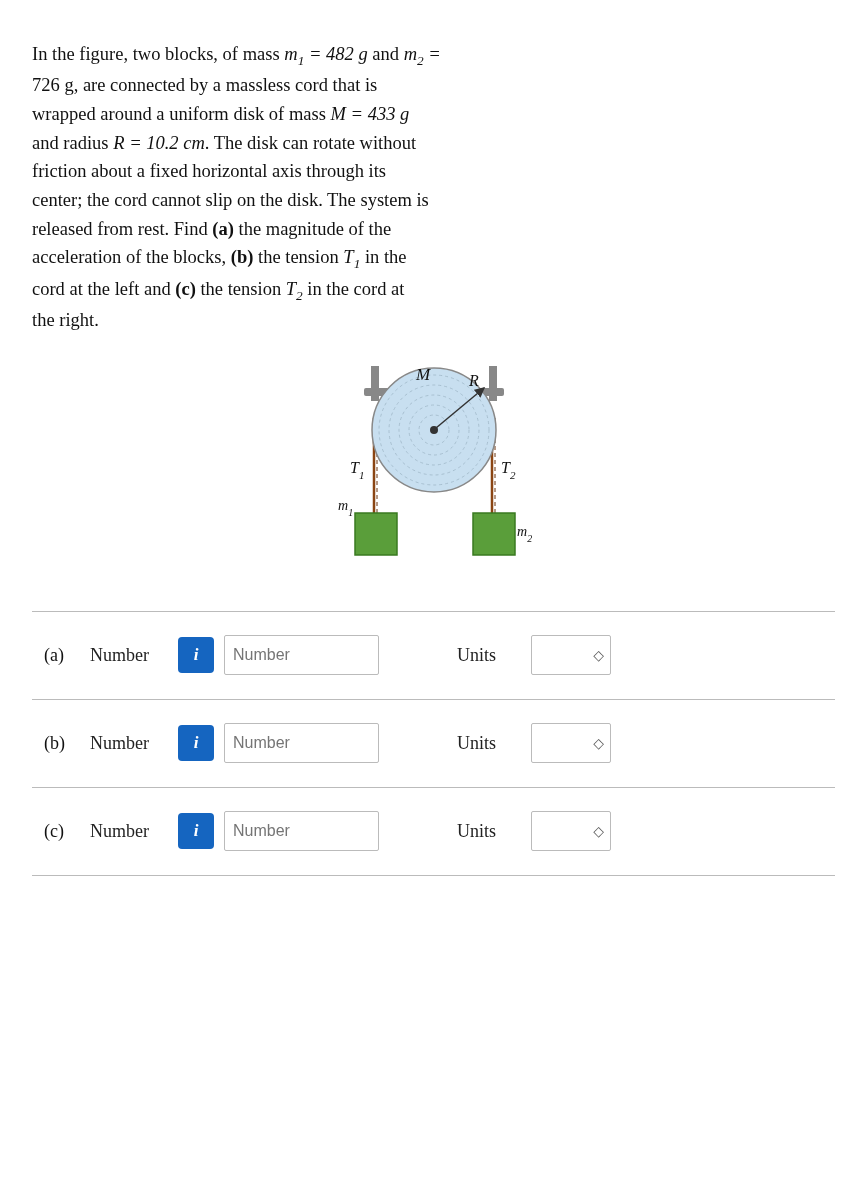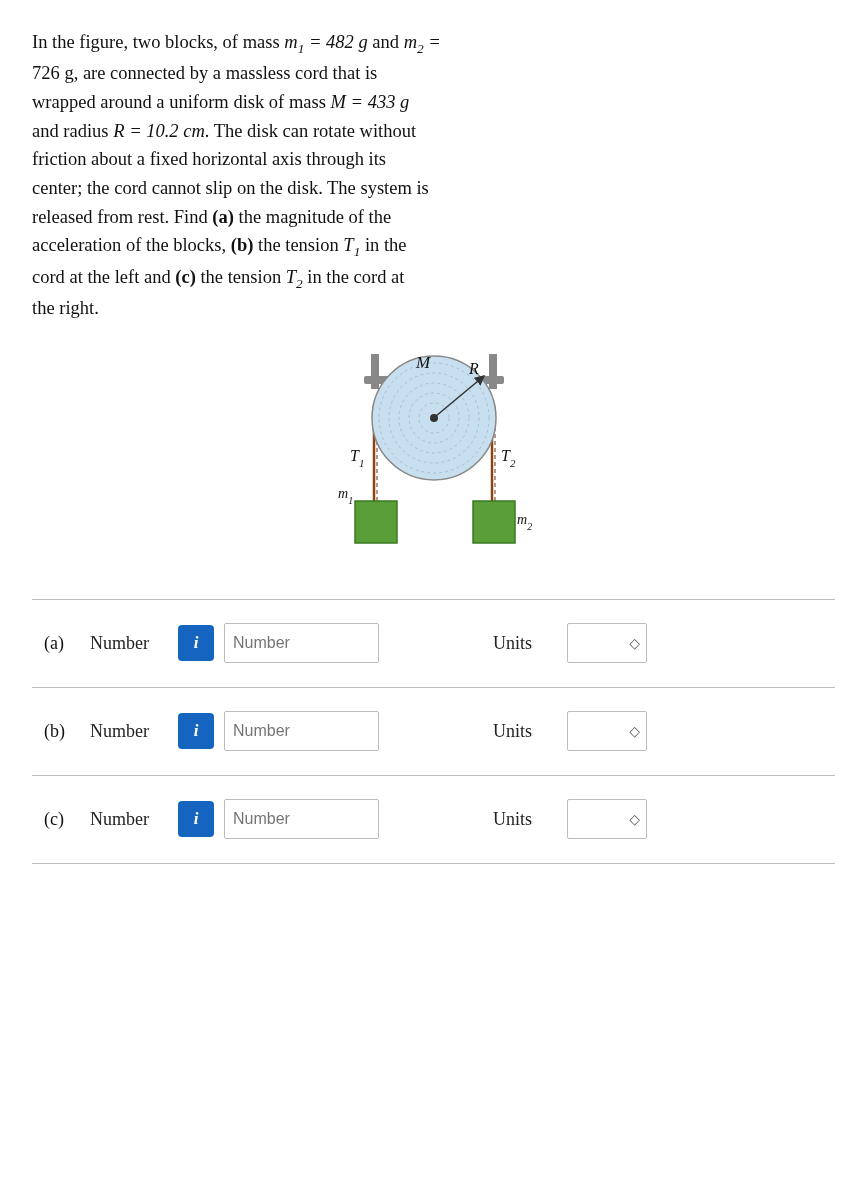--- a/index.html
+++ b/index.html
@@ -5,21 +5,21 @@
     * { box-sizing: border-box; margin: 0; padding: 0; }
     body {
       width: 867px;
       min-height: 1200px;
       background: #fff;
       font-family: Georgia, 'Times New Roman', serif;
       font-size: 18px;
       color: #111;
     }
     .page {
-      padding: 28px 32px 32px 32px;
+      padding: 40px 32px 32px 32px;
     }
     .problem-text {
       line-height: 1.55;
       font-size: 18.5px;
       margin-bottom: 18px;
     }
     .problem-text .math-italic {
       font-style: italic;
     }
     .diagram-area {
@@ -85,21 +85,21 @@
       width: 155px;
       font-size: 16px;
       padding: 0 8px;
       margin-right: 8px;
       flex-shrink: 0;
       outline: none;
     }
     .units-label {
       font-size: 18px;
       color: #222;
-      margin-left: 106px;
+      margin-left: 70px;
       margin-right: 16px;
       width: 58px;
       flex-shrink: 0;
     }
     .units-select {
       border: 1.5px solid #bbb;
       border-radius: 2px;
       height: 40px;
       width: 80px;
       font-size: 16px;

